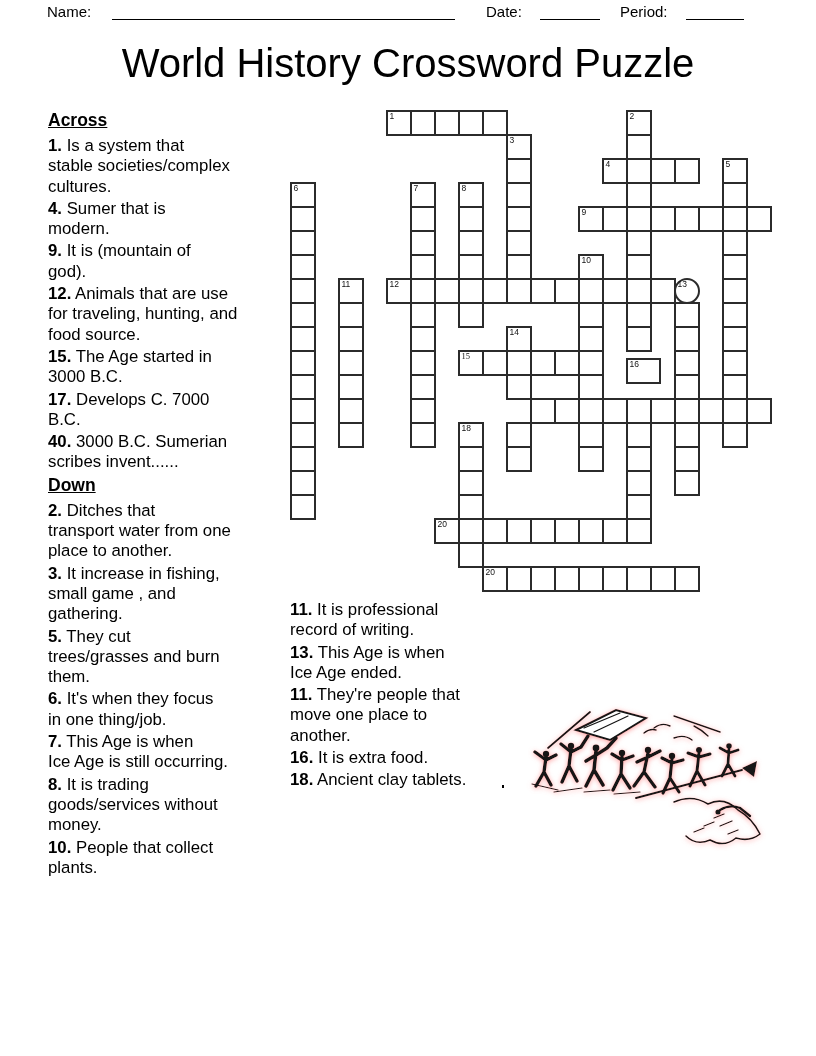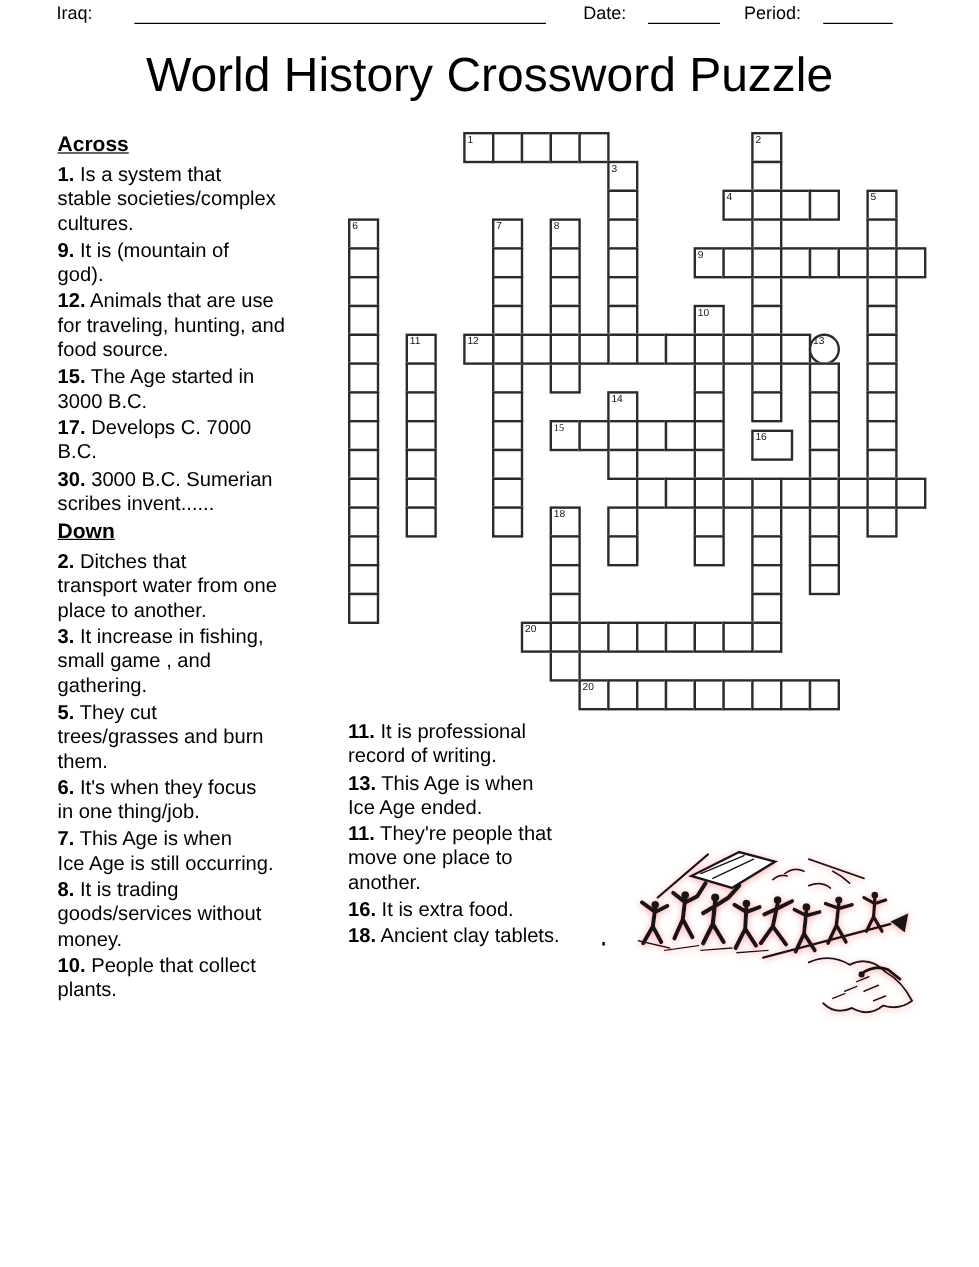--- a/index.html
+++ b/index.html
@@ -21,38 +21,39 @@
   .grid{position:absolute;left:290px;top:110px;width:482px;height:482px;}
   .cell{position:absolute;width:26px;height:26px;box-sizing:border-box;border:2px solid #2b2b2b;background:#fff;}
   .cell .num{position:absolute;top:0px;left:1.5px;font-size:8.5px;line-height:9px;color:#111;}
 
   .illustration{position:absolute;left:524px;top:698px;width:250px;height:155px;}
   .stray-mark{position:absolute;left:502px;top:785px;width:2px;height:3px;background:#000;}
 </style>
 </head>
 <body>
 
-<span class="hdr-label" style="left:47px">Iraq:</span>
+<span class="hdr-label" style="left:47px">Name:</span>
 <div class="blank" style="left:112px;width:343px"></div>
 <span class="hdr-label" style="left:486px">Date:</span>
 <div class="blank" style="left:540px;width:60px"></div>
 <span class="hdr-label" style="left:620px">Period:</span>
 <div class="blank" style="left:686px;width:58px"></div>
 
 <div class="page-title">World History Crossword Puzzle</div>
 
 <div class="col-left">
   <div class="section-heading">Across</div>
   <div id="across-clues">
       <div class="clue"><b>1.</b> Is a system that<br>stable societies/complex<br>cultures.</div>
+      <div class="clue"><b>4.</b> Sumer that is<br>modern.</div>
       <div class="clue"><b>9.</b> It is (mountain of<br>god).</div>
       <div class="clue"><b>12.</b> Animals that are use<br>for traveling, hunting, and<br>food source.</div>
       <div class="clue"><b>15.</b> The Age started in<br>3000 B.C.</div>
       <div class="clue"><b>17.</b> Develops C. 7000<br>B.C.</div>
-      <div class="clue"><b>30.</b> 3000 B.C. Sumerian<br>scribes invent......</div>
+      <div class="clue"><b>40.</b> 3000 B.C. Sumerian<br>scribes invent......</div>
     </div>
   <div class="section-heading down">Down</div>
   <div id="down-clues-left">
       <div class="clue"><b>2.</b> Ditches that<br>transport water from one<br>place to another.</div>
       <div class="clue"><b>3.</b> It increase in fishing,<br>small game , and<br>gathering.</div>
       <div class="clue"><b>5.</b> They cut<br>trees/grasses and burn<br>them.</div>
       <div class="clue"><b>6.</b> It's when they focus<br>in one thing/job.</div>
       <div class="clue"><b>7.</b> This Age is when<br>Ice Age is still occurring.</div>
       <div class="clue"><b>8.</b> It is trading<br>goods/services without<br>money.</div>
       <div class="clue"><b>10.</b> People that collect<br>plants.</div>

